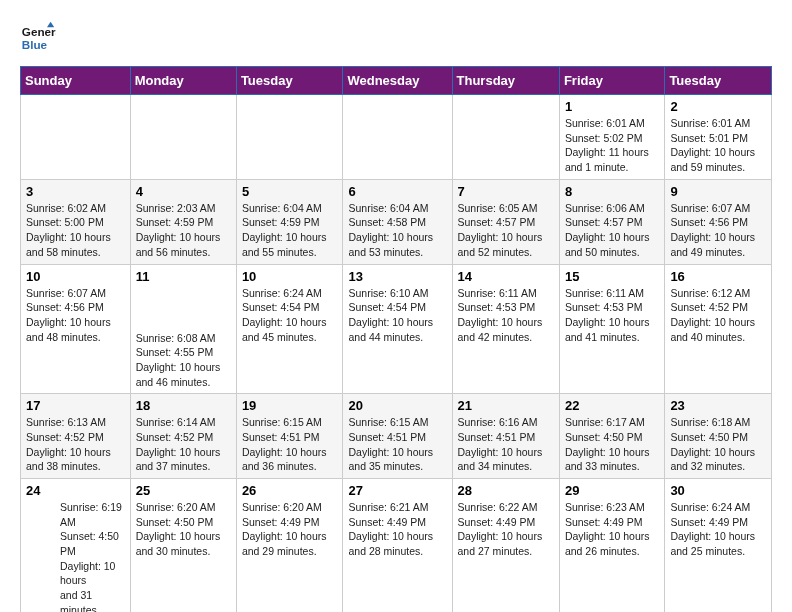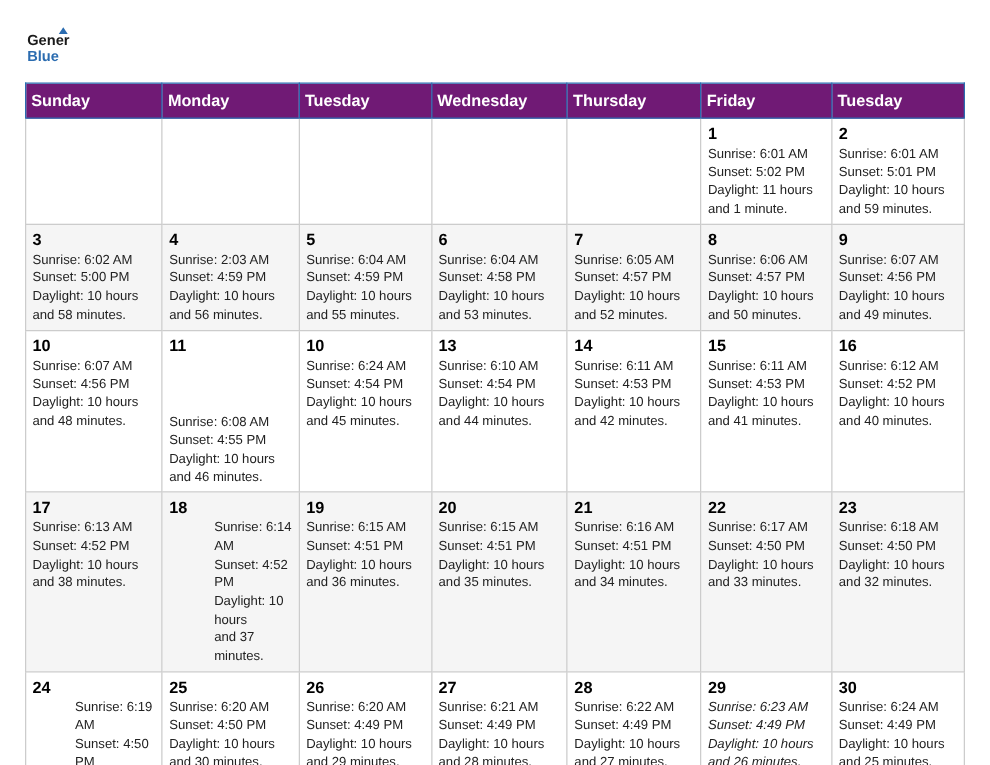--- a/index.html
+++ b/index.html
@@ -233,21 +233,21 @@
       <tr>
         <td>
           <div class="day-number">17</div>
           <div class="day-detail" style="white-space: pre-line;">Sunrise: 6:13 AM
 Sunset: 4:52 PM
 Daylight: 10 hours
 and 38 minutes.</div>
         </td>
         <td>
           <div class="day-number">18</div>
-          <div class="day-detail" style="white-space: pre-line; margin-left: 36px;">Sunrise: 6:14 AM
+          <div class="day-detail" style="white-space: pre-line;">Sunrise: 6:14 AM
 Sunset: 4:52 PM
 Daylight: 10 hours
 and 37 minutes.</div>
         </td>
         <td>
           <div class="day-number">19</div>
           <div class="day-detail" style="white-space: pre-line;">Sunrise: 6:15 AM
 Sunset: 4:51 PM
 Daylight: 10 hours
 and 36 minutes.</div>
@@ -312,21 +312,21 @@
         </td>
         <td>
           <div class="day-number">28</div>
           <div class="day-detail" style="white-space: pre-line;">Sunrise: 6:22 AM
 Sunset: 4:49 PM
 Daylight: 10 hours
 and 27 minutes.</div>
         </td>
         <td>
           <div class="day-number">29</div>
-          <div class="day-detail" style="white-space: pre-line; font-style: italic;">Sunrise: 6:23 AM
+          <div class="day-detail" style="white-space: pre-line;">Sunrise: 6:23 AM
 Sunset: 4:49 PM
 Daylight: 10 hours
 and 26 minutes.</div>
         </td>
         <td>
           <div class="day-number">30</div>
           <div class="day-detail" style="white-space: pre-line;">Sunrise: 6:24 AM
 Sunset: 4:49 PM
 Daylight: 10 hours
 and 25 minutes.</div>

